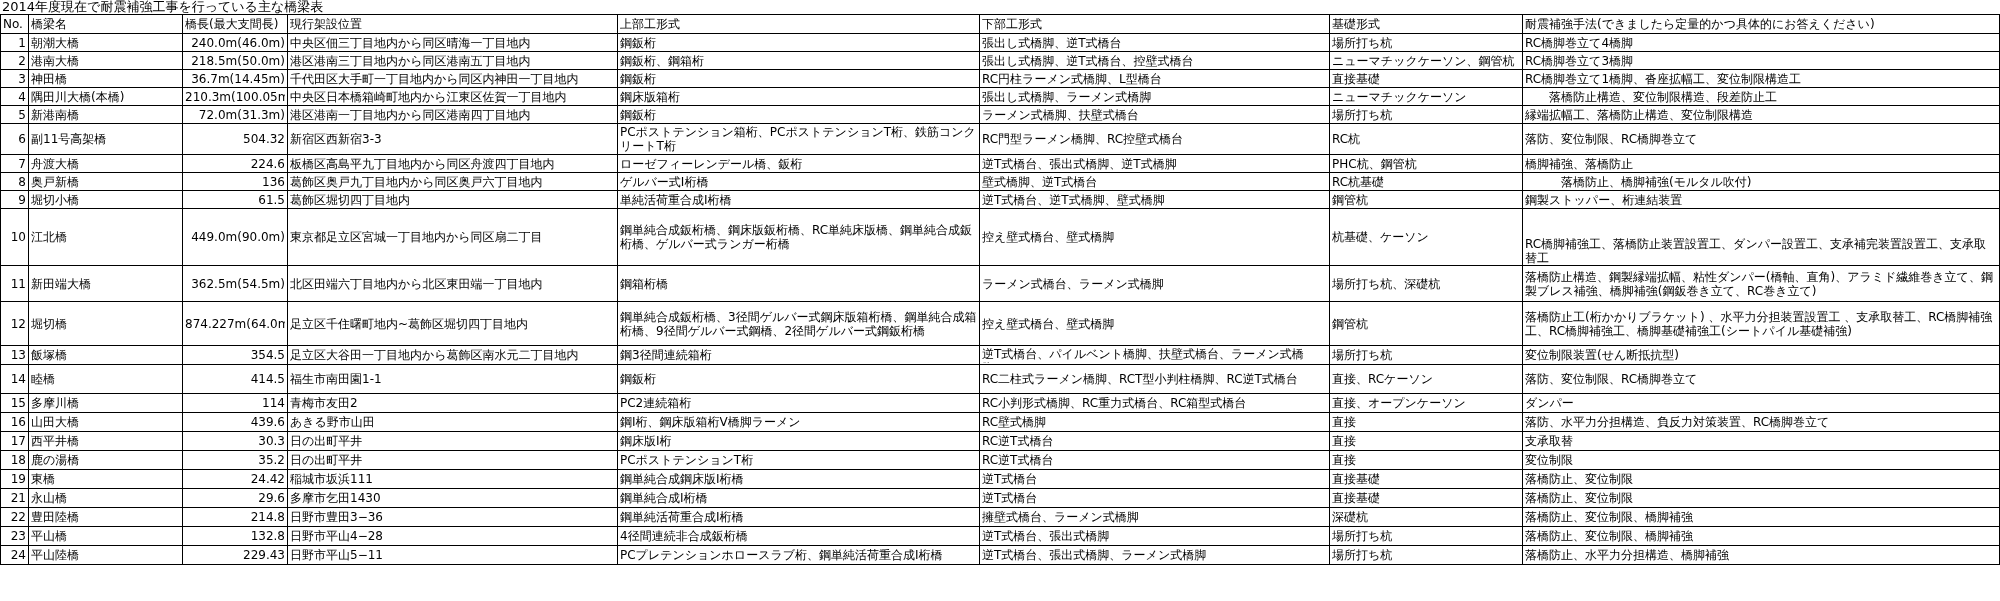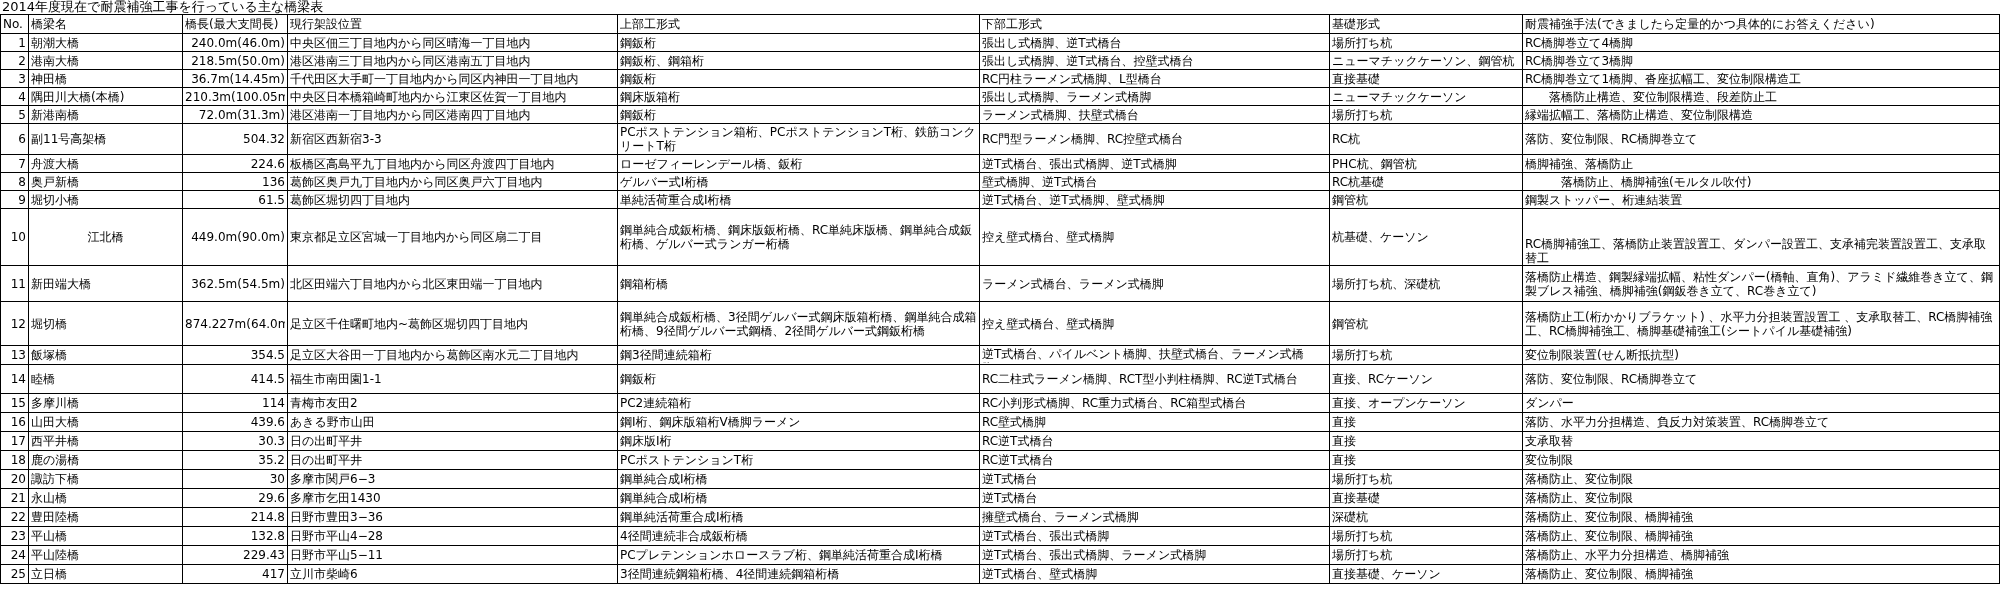--- a/index.html
+++ b/index.html
@@ -305,21 +305,21 @@
         </td>
         <td>
           <div class="cellwrap" style="max-height: 15px;">鋼製ストッパー、桁連結装置</div>
         </td>
       </tr>
       <tr style="height: 31px;">
         <td class="al-right nowrap">
           <div class="cellwrap" style="max-height: 28px;">10</div>
         </td>
         <td class="nowrap">
-          <div class="cellwrap" style="max-height: 28px; text-align: center;">江北橋</div>
+          <div class="cellwrap" style="max-height: 28px;">江北橋</div>
         </td>
         <td class="al-right nowrap">
           <div class="cellwrap" style="max-height: 28px;">449.0m(90.0m)</div>
         </td>
         <td>
           <div class="cellwrap" style="max-height: 28px;">東京都足立区宮城一丁目地内から同区扇二丁目</div>
         </td>
         <td>
           <div class="cellwrap" style="max-height: 28px;">鋼単純合成鈑桁橋、鋼床版鈑桁橋、RC単純床版橋、鋼単純合成鈑桁橋、ゲルバー式ランガー桁橋</div>
         </td>
@@ -536,168 +536,142 @@
         </td>
         <td class="nowrap">
           <div class="cellwrap" style="max-height: 16px;">直接</div>
         </td>
         <td>
           <div class="cellwrap" style="max-height: 16px;">変位制限</div>
         </td>
       </tr>
       <tr style="height: 19px;">
         <td class="al-right nowrap">
-          <div class="cellwrap" style="max-height: 16px;">20</div>
-        </td>
-        <td class="nowrap">
-          <div class="cellwrap" style="max-height: 16px;">諏訪下橋</div>
-        </td>
-        <td class="al-right nowrap">
-          <div class="cellwrap" style="max-height: 16px;">30</div>
-        </td>
-        <td>
-          <div class="cellwrap" style="max-height: 16px;">多摩市関戸6−3</div>
+          <div class="cellwrap" style="max-height: 16px;">19</div>
+        </td>
+        <td class="nowrap">
+          <div class="cellwrap" style="max-height: 16px;">東橋</div>
+        </td>
+        <td class="al-right nowrap">
+          <div class="cellwrap" style="max-height: 16px;">24.42</div>
+        </td>
+        <td>
+          <div class="cellwrap" style="max-height: 16px;">稲城市坂浜111</div>
+        </td>
+        <td>
+          <div class="cellwrap" style="max-height: 16px;">鋼単純合成鋼床版I桁橋</div>
+        </td>
+        <td>
+          <div class="cellwrap" style="max-height: 16px;">逆T式橋台</div>
+        </td>
+        <td class="nowrap">
+          <div class="cellwrap" style="max-height: 16px;">直接基礎</div>
+        </td>
+        <td>
+          <div class="cellwrap" style="max-height: 16px;">落橋防止、変位制限</div>
+        </td>
+      </tr>
+      <tr style="height: 19px;">
+        <td class="al-right nowrap">
+          <div class="cellwrap" style="max-height: 16px;">21</div>
+        </td>
+        <td class="nowrap">
+          <div class="cellwrap" style="max-height: 16px;">永山橋</div>
+        </td>
+        <td class="al-right nowrap">
+          <div class="cellwrap" style="max-height: 16px;">29.6</div>
+        </td>
+        <td>
+          <div class="cellwrap" style="max-height: 16px;">多摩市乞田1430</div>
         </td>
         <td>
           <div class="cellwrap" style="max-height: 16px;">鋼単純合成I桁橋</div>
         </td>
         <td>
           <div class="cellwrap" style="max-height: 16px;">逆T式橋台</div>
         </td>
         <td class="nowrap">
+          <div class="cellwrap" style="max-height: 16px;">直接基礎</div>
+        </td>
+        <td>
+          <div class="cellwrap" style="max-height: 16px;">落橋防止、変位制限</div>
+        </td>
+      </tr>
+      <tr style="height: 19px;">
+        <td class="al-right nowrap">
+          <div class="cellwrap" style="max-height: 16px;">22</div>
+        </td>
+        <td class="nowrap">
+          <div class="cellwrap" style="max-height: 16px;">豊田陸橋</div>
+        </td>
+        <td class="al-right nowrap">
+          <div class="cellwrap" style="max-height: 16px;">214.8</div>
+        </td>
+        <td>
+          <div class="cellwrap" style="max-height: 16px;">日野市豊田3−36</div>
+        </td>
+        <td>
+          <div class="cellwrap" style="max-height: 16px;">鋼単純活荷重合成I桁橋</div>
+        </td>
+        <td>
+          <div class="cellwrap" style="max-height: 16px;">擁壁式橋台、ラーメン式橋脚</div>
+        </td>
+        <td class="nowrap">
+          <div class="cellwrap" style="max-height: 16px;">深礎杭</div>
+        </td>
+        <td>
+          <div class="cellwrap" style="max-height: 16px;">落橋防止、変位制限、橋脚補強</div>
+        </td>
+      </tr>
+      <tr style="height: 19px;">
+        <td class="al-right nowrap">
+          <div class="cellwrap" style="max-height: 16px;">23</div>
+        </td>
+        <td class="nowrap">
+          <div class="cellwrap" style="max-height: 16px;">平山橋</div>
+        </td>
+        <td class="al-right nowrap">
+          <div class="cellwrap" style="max-height: 16px;">132.8</div>
+        </td>
+        <td>
+          <div class="cellwrap" style="max-height: 16px;">日野市平山4−28</div>
+        </td>
+        <td>
+          <div class="cellwrap" style="max-height: 16px;">4径間連続非合成鈑桁橋</div>
+        </td>
+        <td>
+          <div class="cellwrap" style="max-height: 16px;">逆T式橋台、張出式橋脚</div>
+        </td>
+        <td class="nowrap">
           <div class="cellwrap" style="max-height: 16px;">場所打ち杭</div>
         </td>
         <td>
-          <div class="cellwrap" style="max-height: 16px;">落橋防止、変位制限</div>
-        </td>
-      </tr>
-      <tr style="height: 19px;">
-        <td class="al-right nowrap">
-          <div class="cellwrap" style="max-height: 16px;">21</div>
-        </td>
-        <td class="nowrap">
-          <div class="cellwrap" style="max-height: 16px;">永山橋</div>
-        </td>
-        <td class="al-right nowrap">
-          <div class="cellwrap" style="max-height: 16px;">29.6</div>
-        </td>
-        <td>
-          <div class="cellwrap" style="max-height: 16px;">多摩市乞田1430</div>
-        </td>
-        <td>
-          <div class="cellwrap" style="max-height: 16px;">鋼単純合成I桁橋</div>
-        </td>
-        <td>
-          <div class="cellwrap" style="max-height: 16px;">逆T式橋台</div>
-        </td>
-        <td class="nowrap">
-          <div class="cellwrap" style="max-height: 16px;">直接基礎</div>
-        </td>
-        <td>
-          <div class="cellwrap" style="max-height: 16px;">落橋防止、変位制限</div>
-        </td>
-      </tr>
-      <tr style="height: 19px;">
-        <td class="al-right nowrap">
-          <div class="cellwrap" style="max-height: 16px;">22</div>
-        </td>
-        <td class="nowrap">
-          <div class="cellwrap" style="max-height: 16px;">豊田陸橋</div>
-        </td>
-        <td class="al-right nowrap">
-          <div class="cellwrap" style="max-height: 16px;">214.8</div>
-        </td>
-        <td>
-          <div class="cellwrap" style="max-height: 16px;">日野市豊田3−36</div>
-        </td>
-        <td>
-          <div class="cellwrap" style="max-height: 16px;">鋼単純活荷重合成I桁橋</div>
-        </td>
-        <td>
-          <div class="cellwrap" style="max-height: 16px;">擁壁式橋台、ラーメン式橋脚</div>
-        </td>
-        <td class="nowrap">
-          <div class="cellwrap" style="max-height: 16px;">深礎杭</div>
-        </td>
-        <td>
           <div class="cellwrap" style="max-height: 16px;">落橋防止、変位制限、橋脚補強</div>
         </td>
       </tr>
-      <tr style="height: 19px;">
-        <td class="al-right nowrap">
-          <div class="cellwrap" style="max-height: 16px;">23</div>
-        </td>
-        <td class="nowrap">
-          <div class="cellwrap" style="max-height: 16px;">平山橋</div>
-        </td>
-        <td class="al-right nowrap">
-          <div class="cellwrap" style="max-height: 16px;">132.8</div>
-        </td>
-        <td>
-          <div class="cellwrap" style="max-height: 16px;">日野市平山4−28</div>
-        </td>
-        <td>
-          <div class="cellwrap" style="max-height: 16px;">4径間連続非合成鈑桁橋</div>
-        </td>
-        <td>
-          <div class="cellwrap" style="max-height: 16px;">逆T式橋台、張出式橋脚</div>
+      <tr style="height: 19px; padding-left: 24px;">
+        <td class="al-right nowrap">
+          <div class="cellwrap" style="max-height: 16px;">24</div>
+        </td>
+        <td class="nowrap">
+          <div class="cellwrap" style="max-height: 16px;">平山陸橋</div>
+        </td>
+        <td class="al-right nowrap">
+          <div class="cellwrap" style="max-height: 16px;">229.43</div>
+        </td>
+        <td>
+          <div class="cellwrap" style="max-height: 16px;">日野市平山5−11</div>
+        </td>
+        <td>
+          <div class="cellwrap" style="max-height: 16px;">PCプレテンションホロースラブ桁、鋼単純活荷重合成I桁橋</div>
+        </td>
+        <td>
+          <div class="cellwrap" style="max-height: 16px;">逆T式橋台、張出式橋脚、ラーメン式橋脚</div>
         </td>
         <td class="nowrap">
           <div class="cellwrap" style="max-height: 16px;">場所打ち杭</div>
         </td>
         <td>
-          <div class="cellwrap" style="max-height: 16px;">落橋防止、変位制限、橋脚補強</div>
-        </td>
-      </tr>
-      <tr style="height: 19px; padding-left: 24px;">
-        <td class="al-right nowrap">
-          <div class="cellwrap" style="max-height: 16px;">24</div>
-        </td>
-        <td class="nowrap">
-          <div class="cellwrap" style="max-height: 16px;">平山陸橋</div>
-        </td>
-        <td class="al-right nowrap">
-          <div class="cellwrap" style="max-height: 16px;">229.43</div>
-        </td>
-        <td>
-          <div class="cellwrap" style="max-height: 16px;">日野市平山5−11</div>
-        </td>
-        <td>
-          <div class="cellwrap" style="max-height: 16px;">PCプレテンションホロースラブ桁、鋼単純活荷重合成I桁橋</div>
-        </td>
-        <td>
-          <div class="cellwrap" style="max-height: 16px;">逆T式橋台、張出式橋脚、ラーメン式橋脚</div>
-        </td>
-        <td class="nowrap">
-          <div class="cellwrap" style="max-height: 16px;">場所打ち杭</div>
-        </td>
-        <td>
           <div class="cellwrap" style="max-height: 16px;">落橋防止、水平力分担構造、橋脚補強</div>
-        </td>
-      </tr>
-      <tr style="height: 19px;">
-        <td class="al-right nowrap">
-          <div class="cellwrap" style="max-height: 16px;">25</div>
-        </td>
-        <td class="nowrap">
-          <div class="cellwrap" style="max-height: 16px;">立日橋</div>
-        </td>
-        <td class="al-right nowrap">
-          <div class="cellwrap" style="max-height: 16px;">417</div>
-        </td>
-        <td>
-          <div class="cellwrap" style="max-height: 16px;">立川市柴崎6</div>
-        </td>
-        <td>
-          <div class="cellwrap" style="max-height: 16px;">3径間連続鋼箱桁橋、4径間連続鋼箱桁橋</div>
-        </td>
-        <td>
-          <div class="cellwrap" style="max-height: 16px;">逆T式橋台、壁式橋脚</div>
-        </td>
-        <td class="nowrap">
-          <div class="cellwrap" style="max-height: 16px;">直接基礎、ケーソン</div>
-        </td>
-        <td>
-          <div class="cellwrap" style="max-height: 16px;">落橋防止、変位制限、橋脚補強</div>
         </td>
       </tr>
     </tbody>
 </table>
 
 </body></html>

